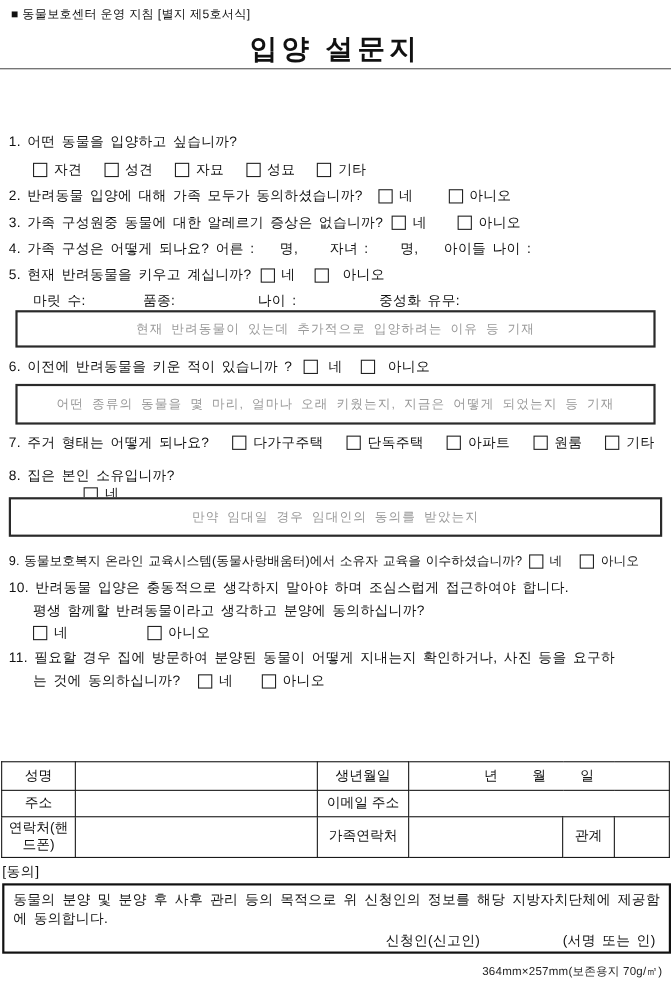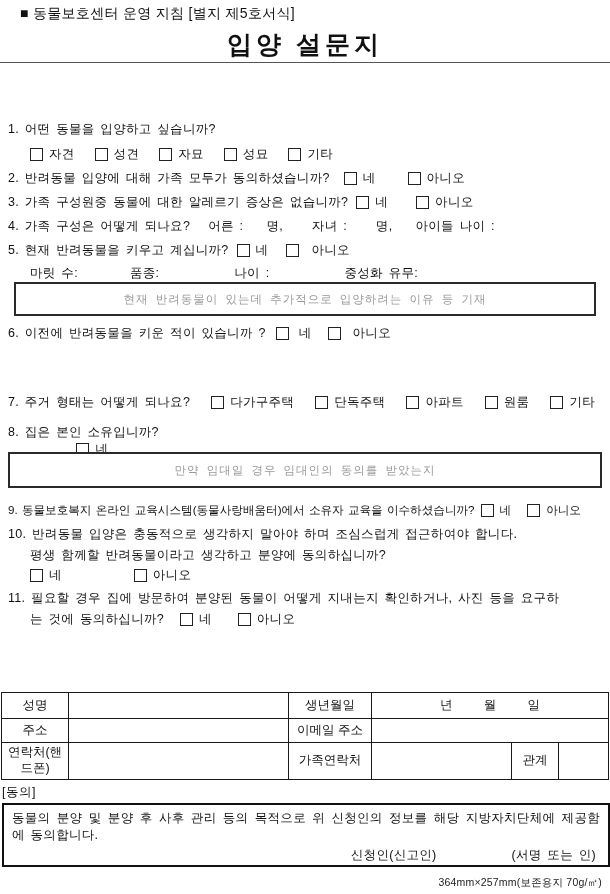--- a/index.html
+++ b/index.html
@@ -2,21 +2,21 @@
 <html><head>
 <meta charset="utf-8">
 <style>
   html,body{margin:0;padding:0;background:#fff;}
   .page{
     position:relative;width:610px;height:894px;background:#ffffff;
     font-family:"Liberation Sans","DejaVu Sans",sans-serif;
     color:#111;overflow:hidden;
   }
   .abs{position:absolute;}
-  .docref{left:20px;top:5px;font-size:14px;letter-spacing:0.3px;white-space:nowrap;text-align:right;}
+  .docref{left:10px;top:5px;font-size:11px;letter-spacing:0.3px;white-space:nowrap;text-align:right;}
   .title{left:0;top:28px;width:610px;text-align:center;font-size:25px;font-weight:bold;letter-spacing:4px;}
   .titlerule{left:0;top:62px;width:610px;border-top:1.5px solid #555;height:0;}
   .q{left:8px;font-size:12.5px;letter-spacing:0.3px;word-spacing:2px;white-space:pre;display:flex;align-items:center;}
   .indent{left:30px;align-items:flex-end;}
   .cb{display:inline-block;width:11px;height:11px;border:1.5px solid #222;background:#fff;flex:0 0 auto;}
   .cbl{margin-left:6px;}
   .grp{display:inline-flex;align-items:center;}
   .notebox{
     border:2px solid #2a2a2a;display:flex;align-items:center;justify-content:center;
     font-size:11.5px;color:#999;letter-spacing:1px;word-spacing:3px;text-align:center;background:#fff;
@@ -60,39 +60,42 @@
   </div>
 
   <div class="abs q" style="top:194px;">
     <span>3. 가족 구성원중 동물에 대한 알레르기 증상은 없습니까?</span>
     <span class="grp" style="margin-left:8px;"><span class="cb"></span><span class="cbl">네</span></span>
     <span class="grp" style="margin-left:28px;"><span class="cb"></span><span class="cbl">아니오</span></span>
   </div>
 
   <div class="abs q" style="top:218px;">
     <span>4. 가족 구성은 어떻게 되나요?</span>
-    <span style="margin-left:18px;">어른 :    명,     자녀 :     명,    아이들 나이 :</span>
+    <span style="margin-left:6px;">어른 :    명,     자녀 :     명,    아이들 나이 :</span>
   </div>
 
   <div class="abs q" style="top:242px;">
     <span>5. 현재 반려동물을 키우고 계십니까?</span>
     <span class="grp" style="margin-left:8px;"><span class="cb"></span><span class="cbl">네</span></span>
     <span class="grp" style="margin-left:18px;"><span class="cb"></span><span class="cbl" style="margin-left:12px;">아니오</span></span>
   </div>
   <div class="abs q indent" style="top:265px;">
     <span>마릿 수:         품종:             나이 :             중성화 유무:</span>
   </div>
   <div class="abs notebox" style="left:14px;top:282px;width:578px;height:30px;">
     <span>현재 반려동물이 있는데 추가적으로 입양하려는 이유 등 기재</span>
   </div>
 
   <div class="abs q" style="top:325px;">
     <span>6. 이전에 반려동물을 키운 적이 있습니까 ?</span>
     <span class="grp" style="margin-left:10px;"><span class="cb"></span><span class="cbl" style="margin-left:10px;">네</span></span>
     <span class="grp" style="margin-left:16px;"><span class="cb"></span><span class="cbl" style="margin-left:12px;">아니오</span></span>
+  </div>
+  <div class="abs notebox" style="left:14px;top:349px;width:578px;height:33px;">
+    <span>어떤 종류의 동물을 몇 마리, 얼마나 오래 키웠는지, 지금은 어떻게 되었는지 등 기재</span>
   </div>
 
   <div class="abs q" style="top:394px;gap:21px;">
     <span>7. 주거 형태는 어떻게 되나요?</span>
     <span class="grp"><span class="cb"></span><span class="cbl">다가구주택</span></span>
     <span class="grp"><span class="cb"></span><span class="cbl">단독주택</span></span>
     <span class="grp"><span class="cb"></span><span class="cbl">아파트</span></span>
     <span class="grp"><span class="cb"></span><span class="cbl">원룸</span></span>
     <span class="grp"><span class="cb"></span><span class="cbl">기타</span></span>
   </div>

